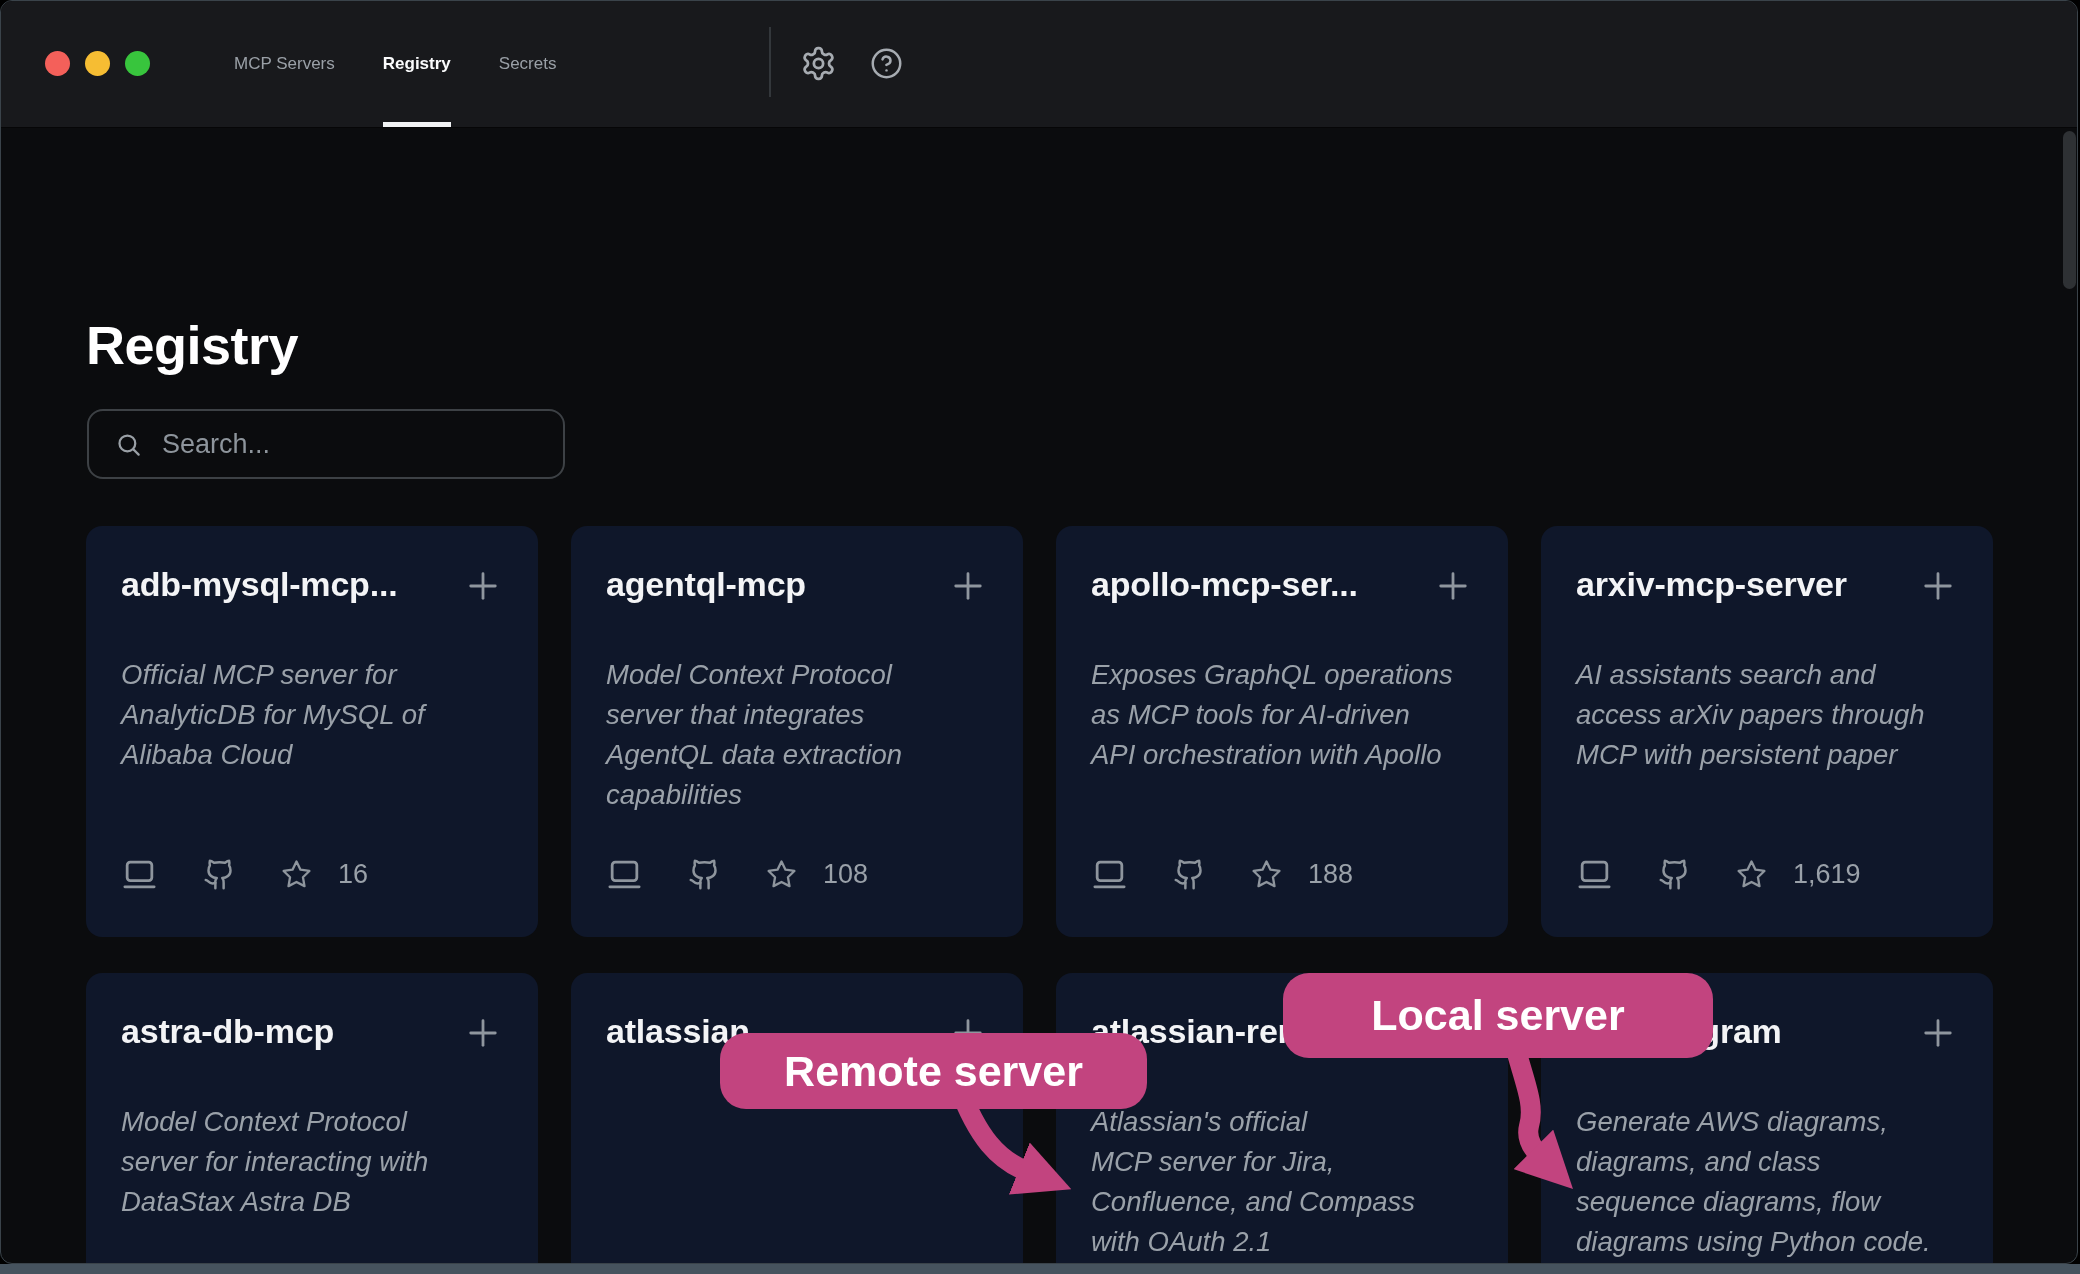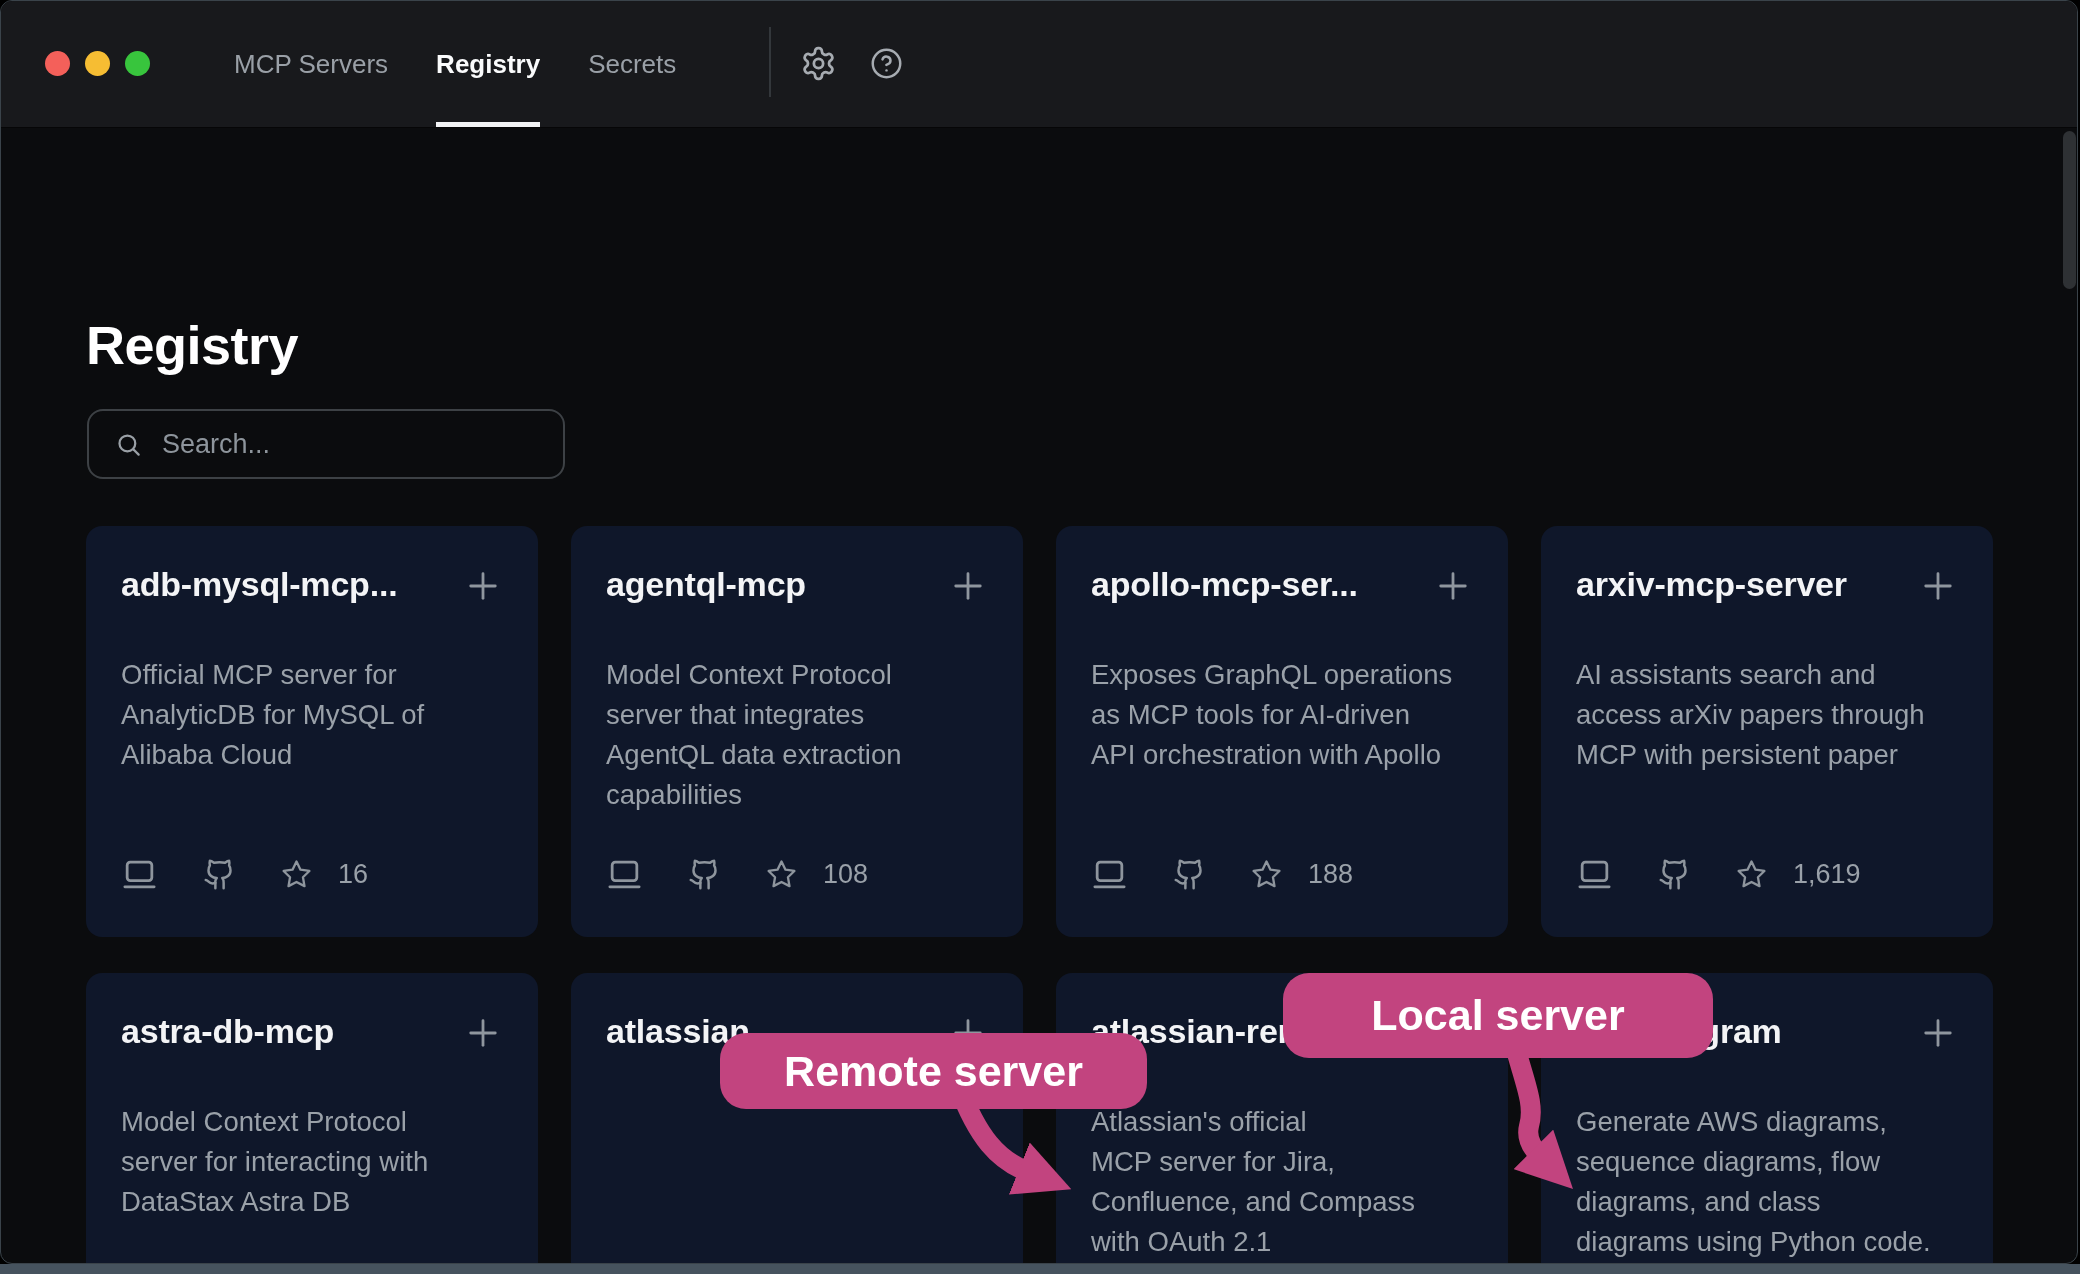--- a/index.html
+++ b/index.html
@@ -14,21 +14,21 @@
     background:#0b0c0e;border:1px solid #3a434a;border-radius:12px;overflow:hidden;
   }
   
   .titlebar{position:relative;height:126px;background:#18191c;border-bottom:1px solid #060607;}
   .traffic{position:absolute;left:44px;top:50px;display:flex;gap:15px;}
   .traffic span{width:25px;height:25px;border-radius:50%;display:block;}
   .light-red{background:var(--traffic-red,#f4605a);}
   .light-yellow{background:var(--traffic-yellow,#f6bd33);}
   .light-green{background:var(--traffic-green,#38c53d);}
   .tabs{position:absolute;left:233px;top:0;height:100%;display:flex;gap:48px;align-items:center;}
-  .tab{font-size:26px;color:#9aa0a7;cursor:default;position:relative;height:100%;display:flex;align-items:center;}
+  .tab{font-size:17px;color:#9aa0a7;cursor:default;position:relative;height:100%;display:flex;align-items:center;}
   .tab.active{color:#fafbfc;font-weight:700;}
   .tab.active::after{content:"";position:absolute;left:0;right:0;bottom:0;height:5px;background:#f2f3f5;}
   .tab-divider{position:absolute;left:768px;top:26px;width:2px;height:70px;background:#33373b;}
   .tb-icon{position:absolute;top:44px;color:#a6abb1;}
   .tb-icon svg{display:block;}
   .gear{left:799px;}
   .help{left:869px;top:46px;}
   
   .page-title{position:absolute;left:85px;top:278px;font-size:54px;line-height:60px;font-weight:700;color:#ffffff;letter-spacing:-.5px;}
   .search{
@@ -46,21 +46,21 @@
     position:absolute;left:85px;top:525px;
     display:grid;grid-template-columns:repeat(4,452px);grid-auto-rows:411px;gap:36px 33px;
   }
   .card{
     box-sizing:border-box;background:#0f172a;border-radius:16px;
     padding:36px 34px 44px 35px;display:flex;flex-direction:column;
   }
   .card-head{display:flex;justify-content:space-between;align-items:flex-start;}
   .card-title{font-size:34px;font-weight:700;color:#f3f4f6;letter-spacing:-.2px;line-height:44px;}
   .plus{color:#8f969e;margin-top:3px;cursor:pointer;}
-  .card-desc{margin-top:44px;font-size:27.5px;line-height:40px;color:#9aa1a9;}
+  .card-desc{margin-top:44px;font-size:27.5px;line-height:40px;color:#9aa1a9;font-style:italic;}
   .card-desc div{white-space:nowrap;}
   .card-footer{margin-top:auto;display:flex;align-items:center;color:#8e959d;}
   .f-icon{display:flex;align-items:center;}
   .f-icon + .f-icon{margin-left:45px;}
   .count{margin-left:26px;font-size:27px;color:#9aa1a9;}
   .scroll-thumb{position:absolute;right:1px;top:130px;width:13px;height:158px;border-radius:7px;background:#2e3134;}
   
   .badge{
     position:absolute;z-index:6;border-radius:26px;background:var(--accent-pink,#c2447f);
     color:#fff;font-weight:700;font-size:43px;display:flex;align-items:center;justify-content:center;margin-top:28px;
@@ -306,22 +306,22 @@
     <div class="card">
       <div class="card-head">
         <div class="card-title">aws-diagram</div>
         <span class="plus"><svg width="42" height="42" viewBox="0 0 24 24" fill="none" stroke="currentColor" stroke-width="1.6" stroke-linecap="round">
               <line x1="5" y1="12" x2="19" y2="12"></line>
               <line x1="12" y1="5" x2="12" y2="19"></line>
             </svg></span>
       </div>
       <div class="card-desc">
         <div>Generate AWS diagrams,</div>
+          <div>diagrams, and class</div>
           <div>sequence diagrams, flow</div>
-          <div>diagrams, and class</div>
           <div>diagrams using Python code.</div>
       </div>
 
     </div>
 
   </div>
 
   <div class="scroll-thumb"></div>
 </div>
 

